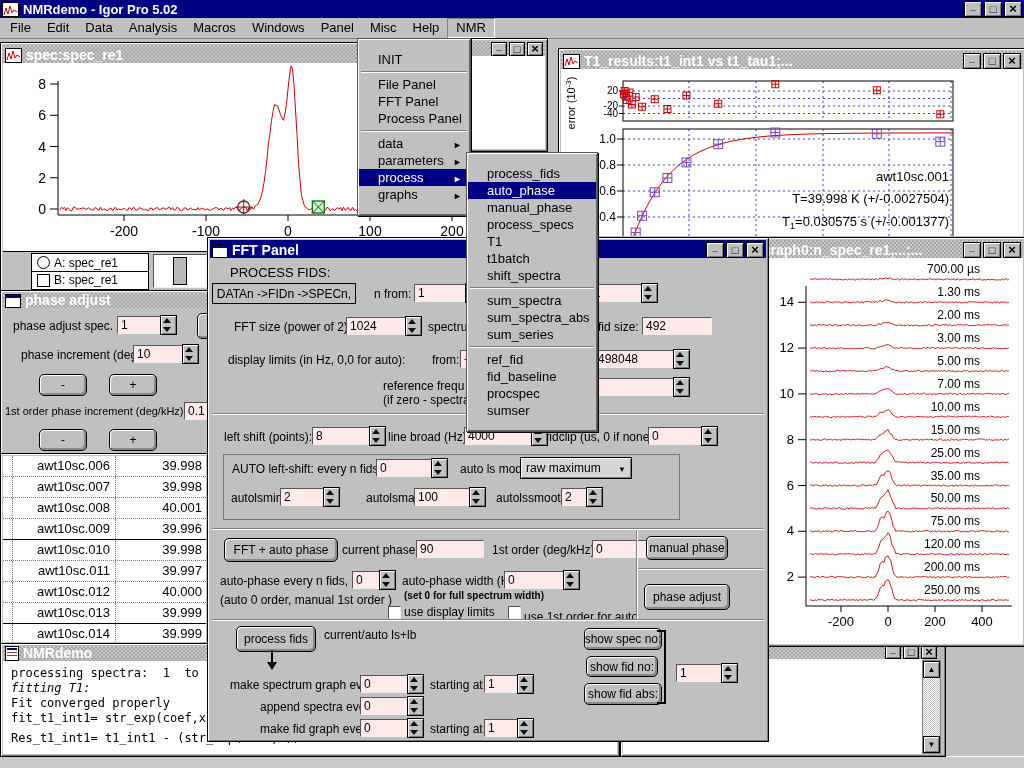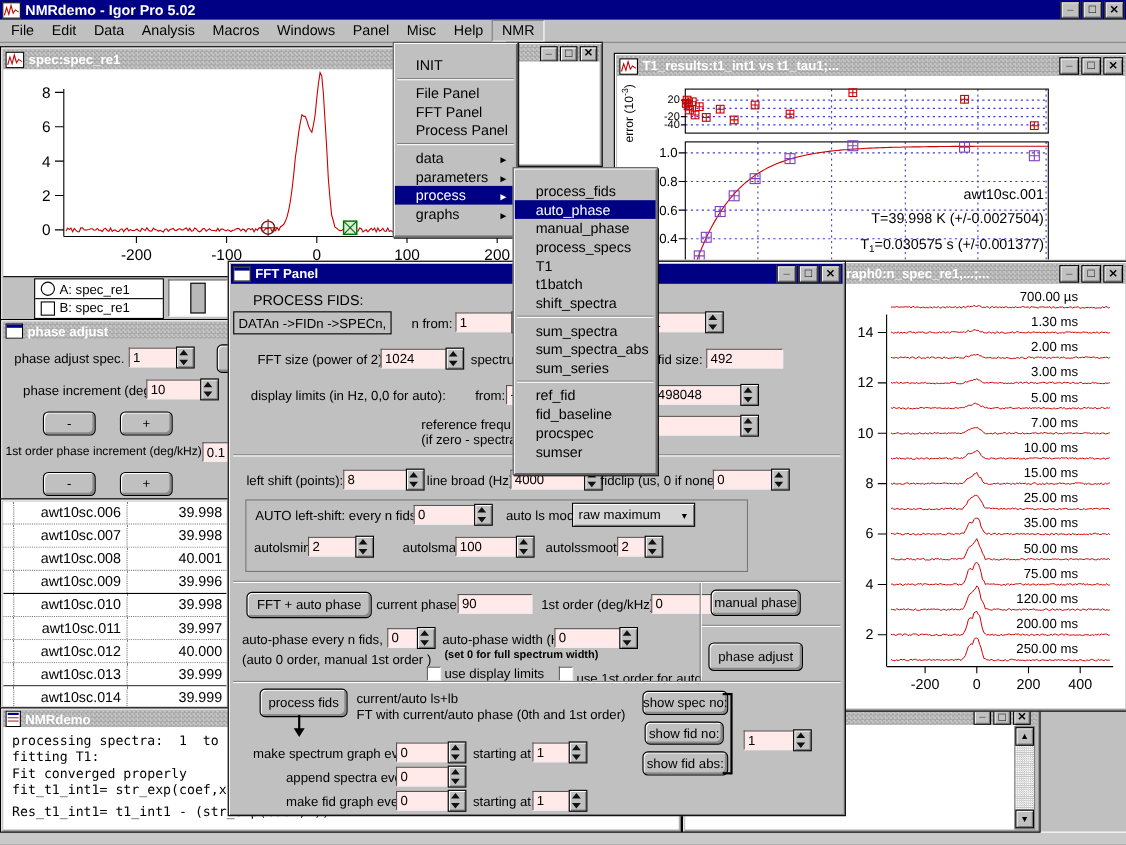--- a/index.html
+++ b/index.html
@@ -6,21 +6,21 @@
   #screen{position:relative;width:1024px;height:768px;background:#c0c0c0;font-family:"Liberation Sans",sans-serif;overflow:hidden}
   
   #titlebar{position:absolute;left:0;top:0;right:0;height:18px;background:#000084;display:flex;align-items:center;gap:4px;padding:0 2px}
   #titlebar .t{color:#fff;font-weight:bold;font-size:13px;white-space:nowrap}
   #menubar{position:absolute;top:18px;left:0;right:0;height:20px;background:#c0c0c0;border-bottom:1px solid #868686;display:flex;align-items:center;padding-left:2px}
   .mbitem{font-size:13px;padding:1px 8px 2px 8px;color:#000}
   .mbitem.pressed{border:1px solid;border-color:#808080 #fff #fff #808080}
   #statusbar{position:absolute;left:0;top:756px;width:1024px;height:12px;background:#c9c9c9;border-top:1px solid #fff}
   
   .win{position:absolute;background:#c0c0c0;border:1px solid #000;box-shadow:inset 1px 1px 0 #fff,inset -1px -1px 0 #7a7a7a}
-  .tbar{position:absolute;left:2px;top:2px;right:2px;height:18px;display:flex;align-items:center;gap:4px;padding:0 2px;font-size:12px;font-weight:bold;overflow:hidden;white-space:nowrap}
+  .tbar{position:absolute;left:2px;top:2px;right:2px;height:18px;display:flex;align-items:flex-end;gap:4px;padding:0 2px;font-size:14px;font-weight:bold;overflow:hidden;white-space:nowrap}
   .tbar.h15{height:15px}
   .tbar.active{background:#000084;color:#fff}
   .tbar.inactive{background-color:#b5b5b5;background-image:repeating-conic-gradient(#c6c6c6 0% 25%,#a7a7a7 0% 50%);background-size:4px 4px;color:#fff}
   .wbtns{margin-left:auto;display:flex;gap:2px}
   .wbtn{width:16px;height:14px;background:#c0c0c0;border:1px solid #000;box-shadow:inset 1px 1px 0 #fff,inset -1px -1px 0 #7a7a7a;display:flex;align-items:center;justify-content:center;font:bold 10px "Liberation Sans",sans-serif;color:#000}
   .wbtn.sm{width:14px;height:12px}
   .wbtn.min:after{content:"_";margin-top:-7px}
   .wbtn.max:after{content:"□";font-size:11px}
   .wbtn.close:after{content:"×";font-size:13px;margin-top:-2px}
   .gicon{width:15px;height:13px;background:#fff;border:1px solid #000;flex:none}
@@ -374,21 +374,21 @@
       </div>
   </div>
 
   <div class="win" style="left:0;top:643px;width:618px;height:112px;z-index:4">
     <div class="tbar inactive h15">
       <span class="dicon"></span>
       <span>NMRdemo</span>
     </div>
     <div class="whitebody" style="left:2px;top:17px;width:614px;height:93px" id="console-body">
         <div class="cline" style="top: 5px;">processing spectra:  1  to  15</div>
-        <div class="cline" style="top: 20px;">fitting T1:</div>
+        <div class="cline" style="top: 20px; font-style: italic;">fitting T1:</div>
         <div class="cline" style="top: 35px;">Fit converged properly</div>
         <div class="cline" style="top: 50px;">fit_t1_int1= str_exp(coef,x)</div>
         <div class="cline" style="top: 70px;">Res_t1_int1= t1_int1 - (str_exp(coef,x))</div>
       </div>
   </div>
 
   <div class="win" style="left:620px;top:641px;width:324px;height:114px;z-index:3">
     <div class="tbar inactive h15">
       <span class="wbtns" style="margin-right:4px">
         <span class="wbtn sm min"></span>
@@ -565,21 +565,20 @@
     <div class="etch-v" style="left:428px;top:292px;height:89px"></div>
     <div class="btn" style="left:438px;top:298px;width:80px;height:22px">manual phase</div>
     <div class="etch-h" style="left:430px;top:330px;width:126px"></div>
     <div class="btn" style="left:436px;top:346px;width:84px;height:24px">phase adjust</div>
 
     <div class="etch-h" style="left:4px;top:381px;width:552px"></div>
 
     <div class="btn" style="left:28px;top:388px;width:78px;height:24px">process fids</div>
     <div class="darrow" style="left:63px;top:412px;height:18px"></div>
     <span class="lbl" style="left:116px;top:390px">current/auto ls+lb</span>
-    <span class="lbl" style="left:116px;top:405px">FT with current/auto phase (0th and 1st order)</span>
 
     <span class="lbl" style="left:22px;top:440px">make spectrum graph every:</span>
     <div class="fld" style="left:152px;top:437px;width:44px">0</div>
     <div class="spin" style="left:199px;top:436px"></div>
     <span class="lbl" style="left:222px;top:440px">starting at:</span>
     <div class="fld" style="left:276px;top:437px;width:30px">1</div>
     <div class="spin" style="left:309px;top:436px"></div>
 
     <span class="lbl" style="left:52px;top:462px">append spectra every</span>
     <div class="fld" style="left:152px;top:459px;width:44px">0</div>

